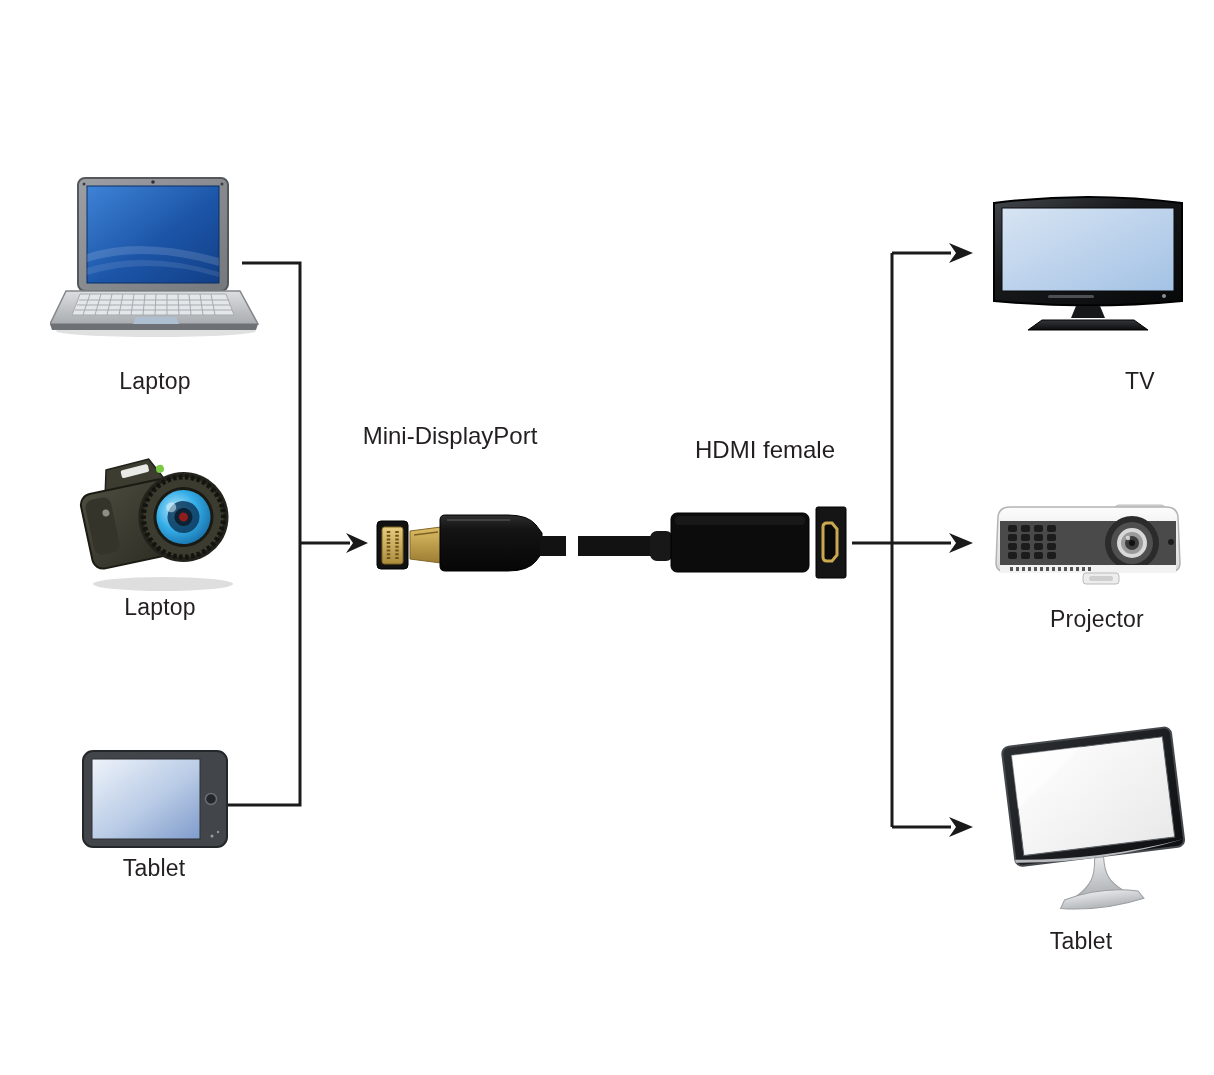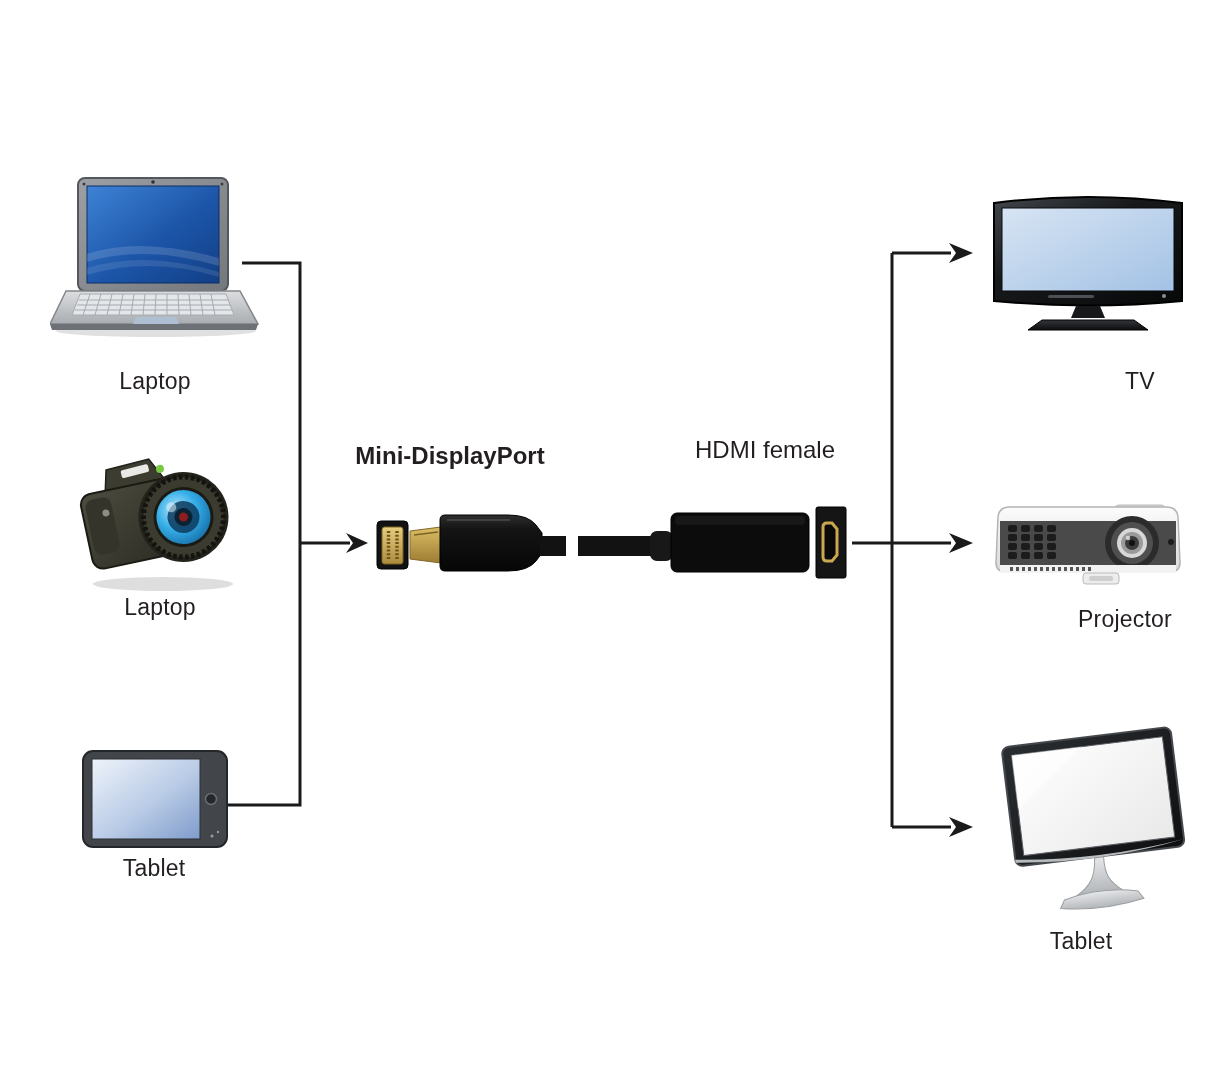--- a/index.html
+++ b/index.html
@@ -128,21 +128,21 @@
       </defs>
       <rect x="1" y="1" width="144" height="96" rx="10" fill="#42464a" stroke="#24272a" stroke-width="2"></rect>
       <rect x="10" y="9" width="108" height="80" fill="url(#tabScr)" stroke="#2c2f33"></rect>
       <circle cx="129" cy="49" r="5.5" fill="#24272b" stroke="#696e74" stroke-width="1.5"></circle>
       <circle cx="130" cy="86" r="1.5" fill="#979ca2"></circle>
       <circle cx="136" cy="82" r="1.2" fill="#979ca2"></circle>
     </svg>
   </figure>
   <div class="dev-label" style="left:154px;top:855px;">Tablet</div>
 
-  <div class="conn-label" style="left:450px;top:442px;font-weight:bold;">Mini-DisplayPort</div>
+  <div class="conn-label" style="left:450px;top:422px;">Mini-DisplayPort</div>
   <div class="conn-label" style="left:765px;top:436px;">HDMI female</div>
 
   <figure style="left:370px;top:500px;width:490px;height:90px;">
     <svg width="490" height="90" viewBox="0 0 490 90">
       <defs>
         <linearGradient id="gold1" x1="0" y1="0" x2="0" y2="1">
           <stop offset="0" stop-color="#e7cd7e"></stop>
             <stop offset="1" stop-color="#ad8c3c"></stop>
         </linearGradient>
         <linearGradient id="gold2" x1="0" y1="0" x2="0" y2="1">
@@ -256,21 +256,21 @@
           <rect x="76" y="65" width="3" height="4"></rect>
           <rect x="82" y="65" width="3" height="4"></rect>
           <rect x="88" y="65" width="3" height="4"></rect>
           <rect x="94" y="65" width="3" height="4"></rect>
           <rect x="100" y="65" width="3" height="4"></rect>
       </g>
       <rect x="95" y="71" width="36" height="11" rx="3" fill="#ededed" stroke="#bbb"></rect>
       <rect x="101" y="74" width="24" height="5" rx="2" fill="#cfcfcf"></rect>
     </svg>
   </figure>
-  <div class="dev-label" style="left:1097px;top:606px;margin-left:28px;">Projector</div>
+  <div class="dev-label" style="left:1097px;top:606px;">Projector</div>
 
   <figure style="left:995px;top:725px;width:195px;height:200px;">
     <svg width="195" height="200" viewBox="0 0 195 200">
       <defs>
         <linearGradient id="monBez" x1="0" y1="0" x2="1" y2="1">
           <stop offset="0" stop-color="#2b2e31"></stop>
             <stop offset="1" stop-color="#0e0f11"></stop>
         </linearGradient>
         <linearGradient id="monScr" x1="0" y1="0" x2="1" y2="1">
           <stop offset="0" stop-color="#ffffff"></stop>

